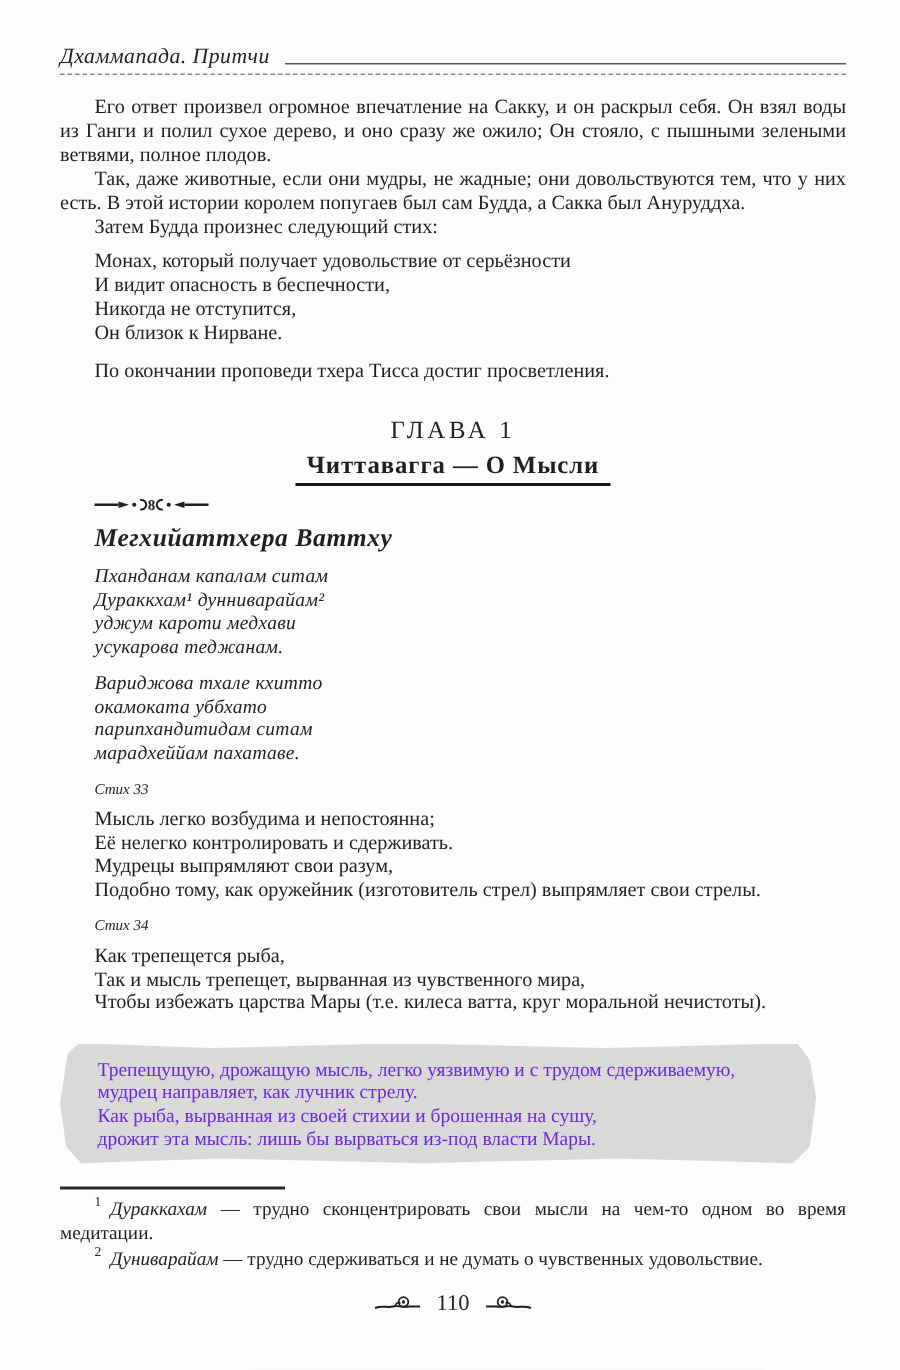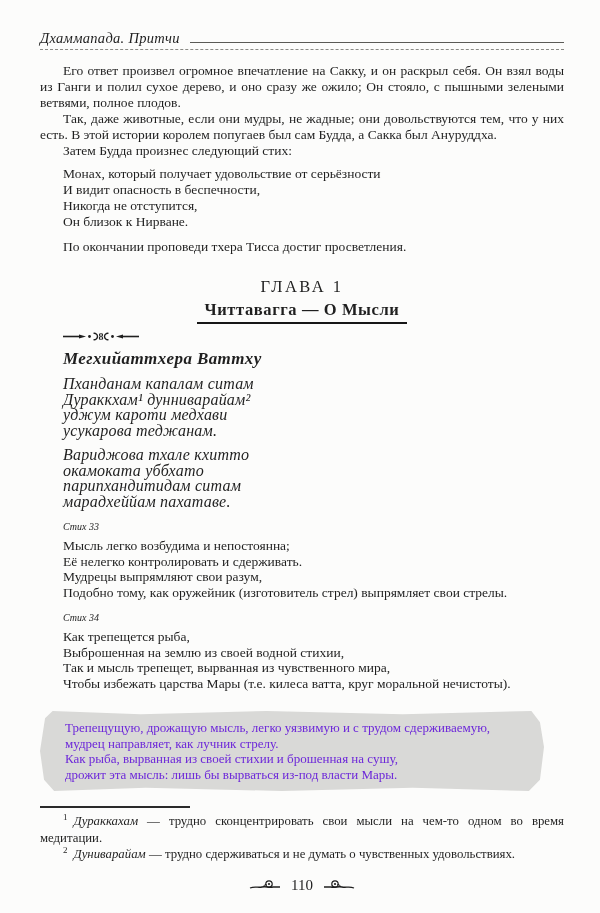--- a/index.html
+++ b/index.html
@@ -88,21 +88,21 @@
     font-size: 17px;
     font-weight: bold;
     font-style: italic;
     letter-spacing: 0.4px;
   }
 
   
   .pali {
     margin: 9px 0 0 23px;
     font-style: italic;
-    font-size: 16px;
+    font-size: 13px;
     line-height: 15.5px;
     letter-spacing: 0.2px;
   }
   .pali div { white-space: nowrap; }
 
   
   .verse-heading {
     margin: 10px 0 3px 23px;
     font-size: 10px;
     font-weight: normal;
@@ -223,35 +223,34 @@
   <div class="verse-lines">
     <div>Мысль легко возбудима и непостоянна;</div>
     <div>Её нелегко контролировать и сдерживать.</div>
     <div>Мудрецы выпрямляют свои разум,</div>
     <div>Подобно тому, как оружейник (изготовитель стрел) выпрямляет свои стрелы.</div>
   </div>
 
   <div class="verse-heading">Стих 34</div>
   <div class="verse-lines">
     <div>Как трепещется рыба,</div>
-    <div>Выброшенная на землю из своей водной стихии,</div>
     <div>Так и мысль трепещет, вырванная из чувственного мира,</div>
     <div>Чтобы избежать царства Мары (т.е. килеса ватта, круг моральной нечистоты).</div>
   </div>
 
   <div class="quote-box">
     <div>Трепещущую, дрожащую мысль, легко уязвимую и с трудом сдерживаемую,</div>
     <div>мудрец направляет, как лучник стрелу.</div>
     <div>Как рыба, вырванная из своей стихии и брошенная на сушу,</div>
     <div>дрожит эта мысль: лишь бы вырваться из-под власти Мары.</div>
   </div>
 
   <hr class="footnote-rule">
   <p class="footnote"><sup>1</sup><span class="term">Дураккахам</span><span> — трудно сконцентрировать свои мысли на чем-то одном во время медитации.</span></p>
-  <p class="footnote"><sup>2</sup><span class="term">Дуниварайам</span><span> — трудно сдерживаться и не думать о чувственных удовольствиях.</span></p>
+  <p class="footnote"><sup>2</sup><span class="term">Дуниварайам</span><span> — трудно сдерживаться и не думать о чувственных удовольствие.</span></p>
 
   <div class="page-number-row">
     <svg class="page-ornament" width="34" height="12" viewBox="0 0 34 12" aria-hidden="true">
       <path d="M1 9 C6 7, 9 9, 13 8 S20 9, 24 8 L31 8" stroke="#1f1f1f" stroke-width="1.3" fill="none"></path>
       <circle cx="20" cy="5" r="3.2" fill="none" stroke="#1f1f1f" stroke-width="1.2"></circle>
       <circle cx="20" cy="5" r="1.1" fill="#1f1f1f"></circle>
       <path d="M14 8 q2 -4 4 -2" stroke="#1f1f1f" stroke-width="1" fill="none"></path>
     </svg>
     <span class="num">110</span>
     <svg class="page-ornament" width="34" height="12" viewBox="0 0 34 12" aria-hidden="true">

